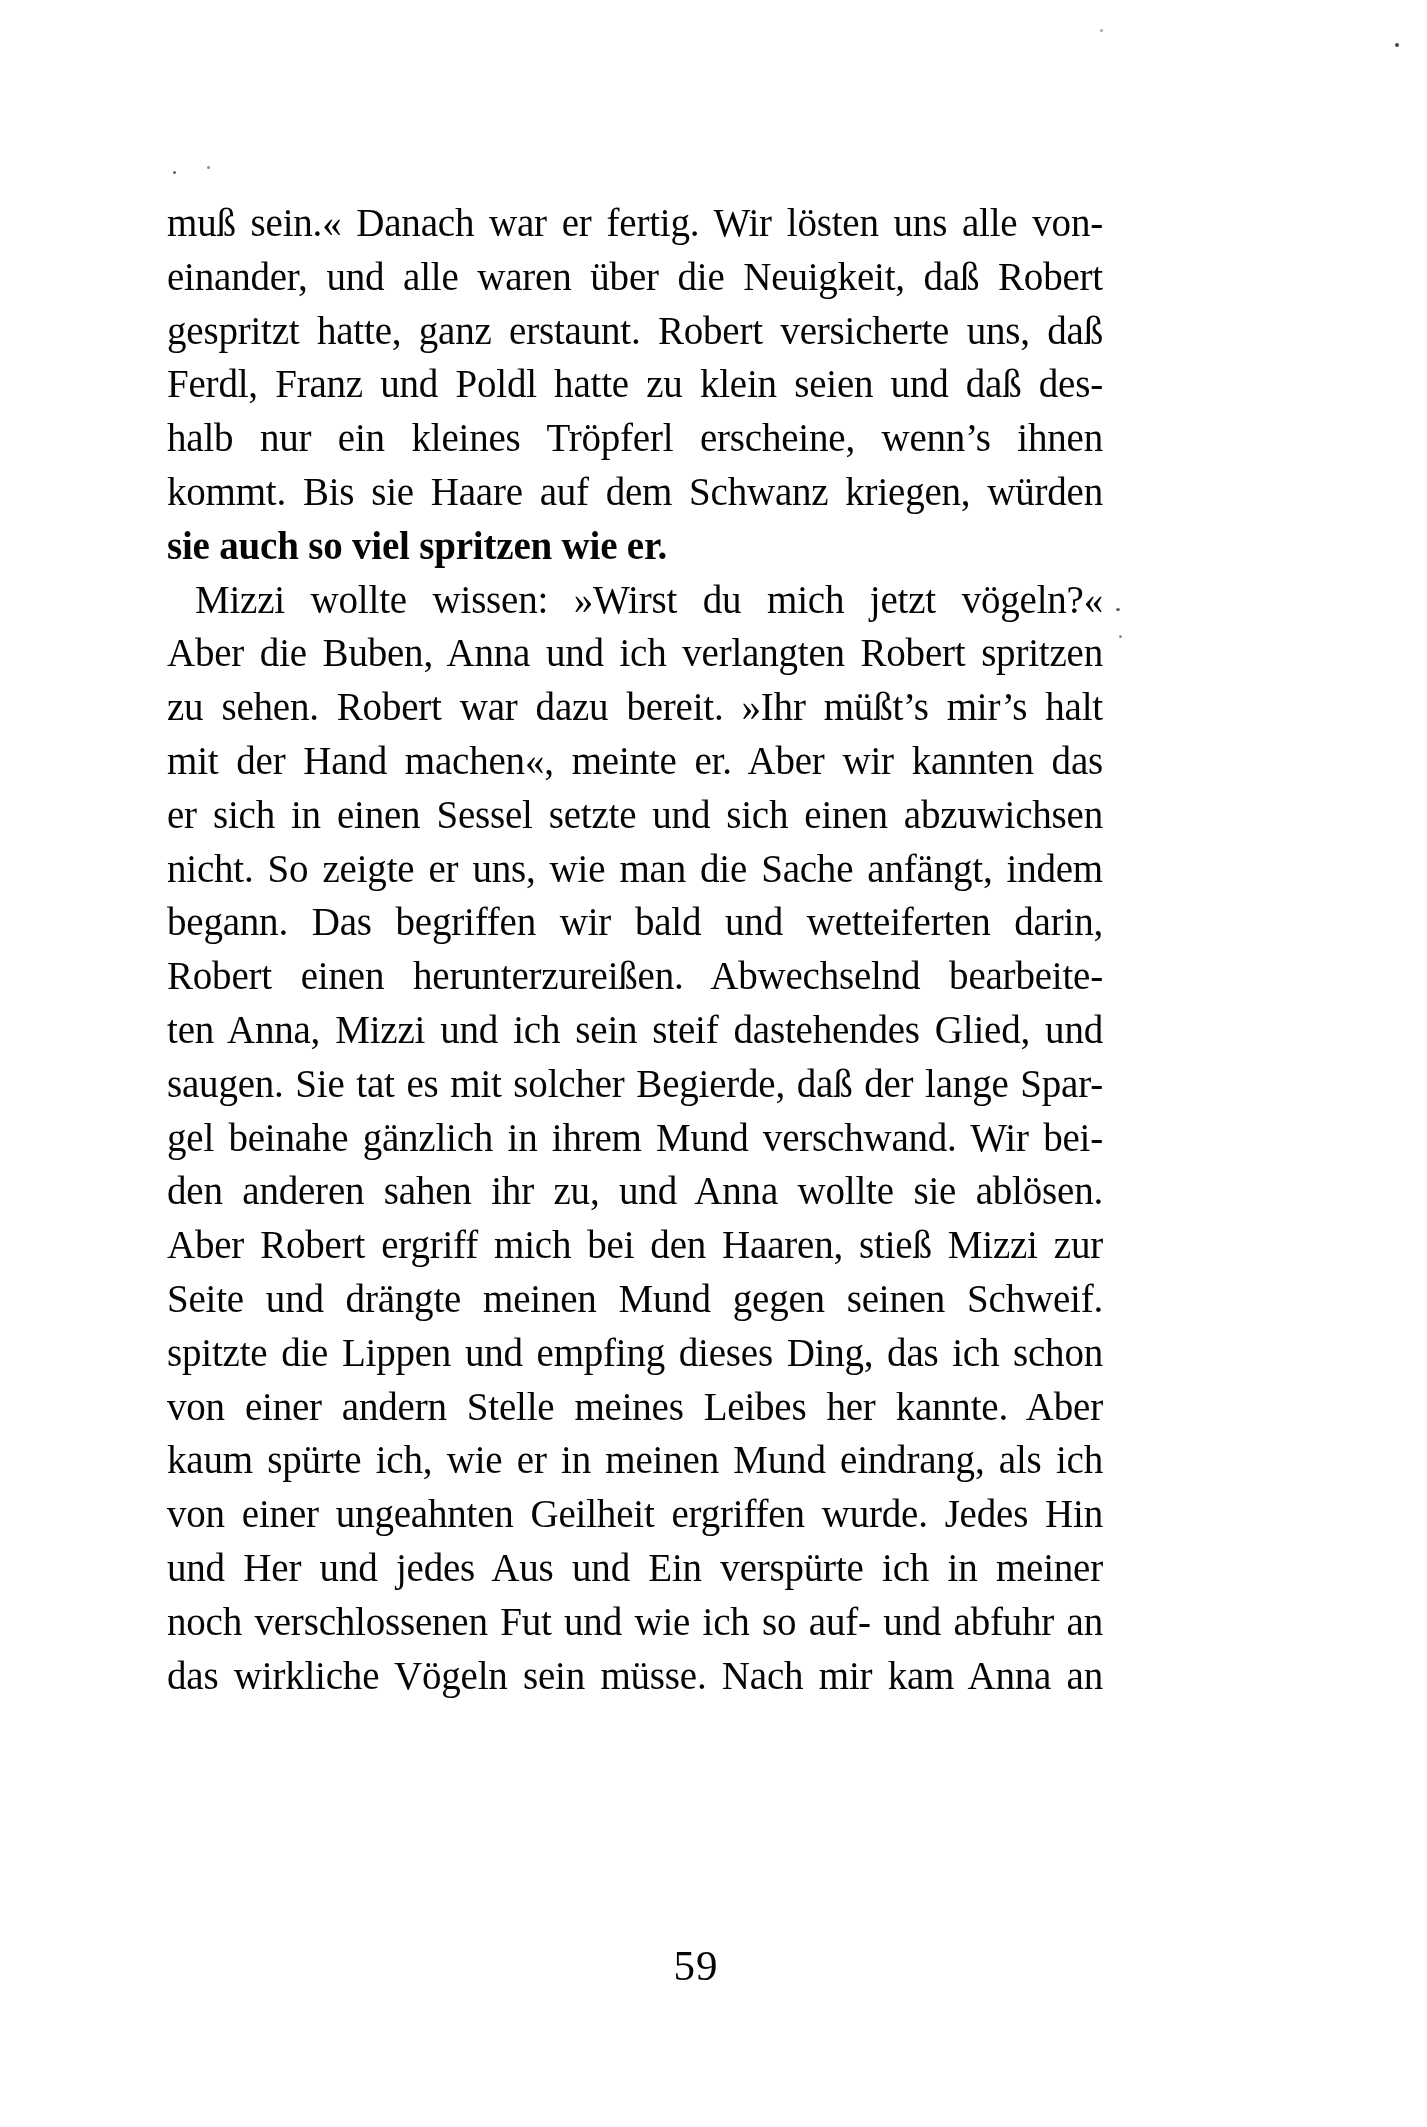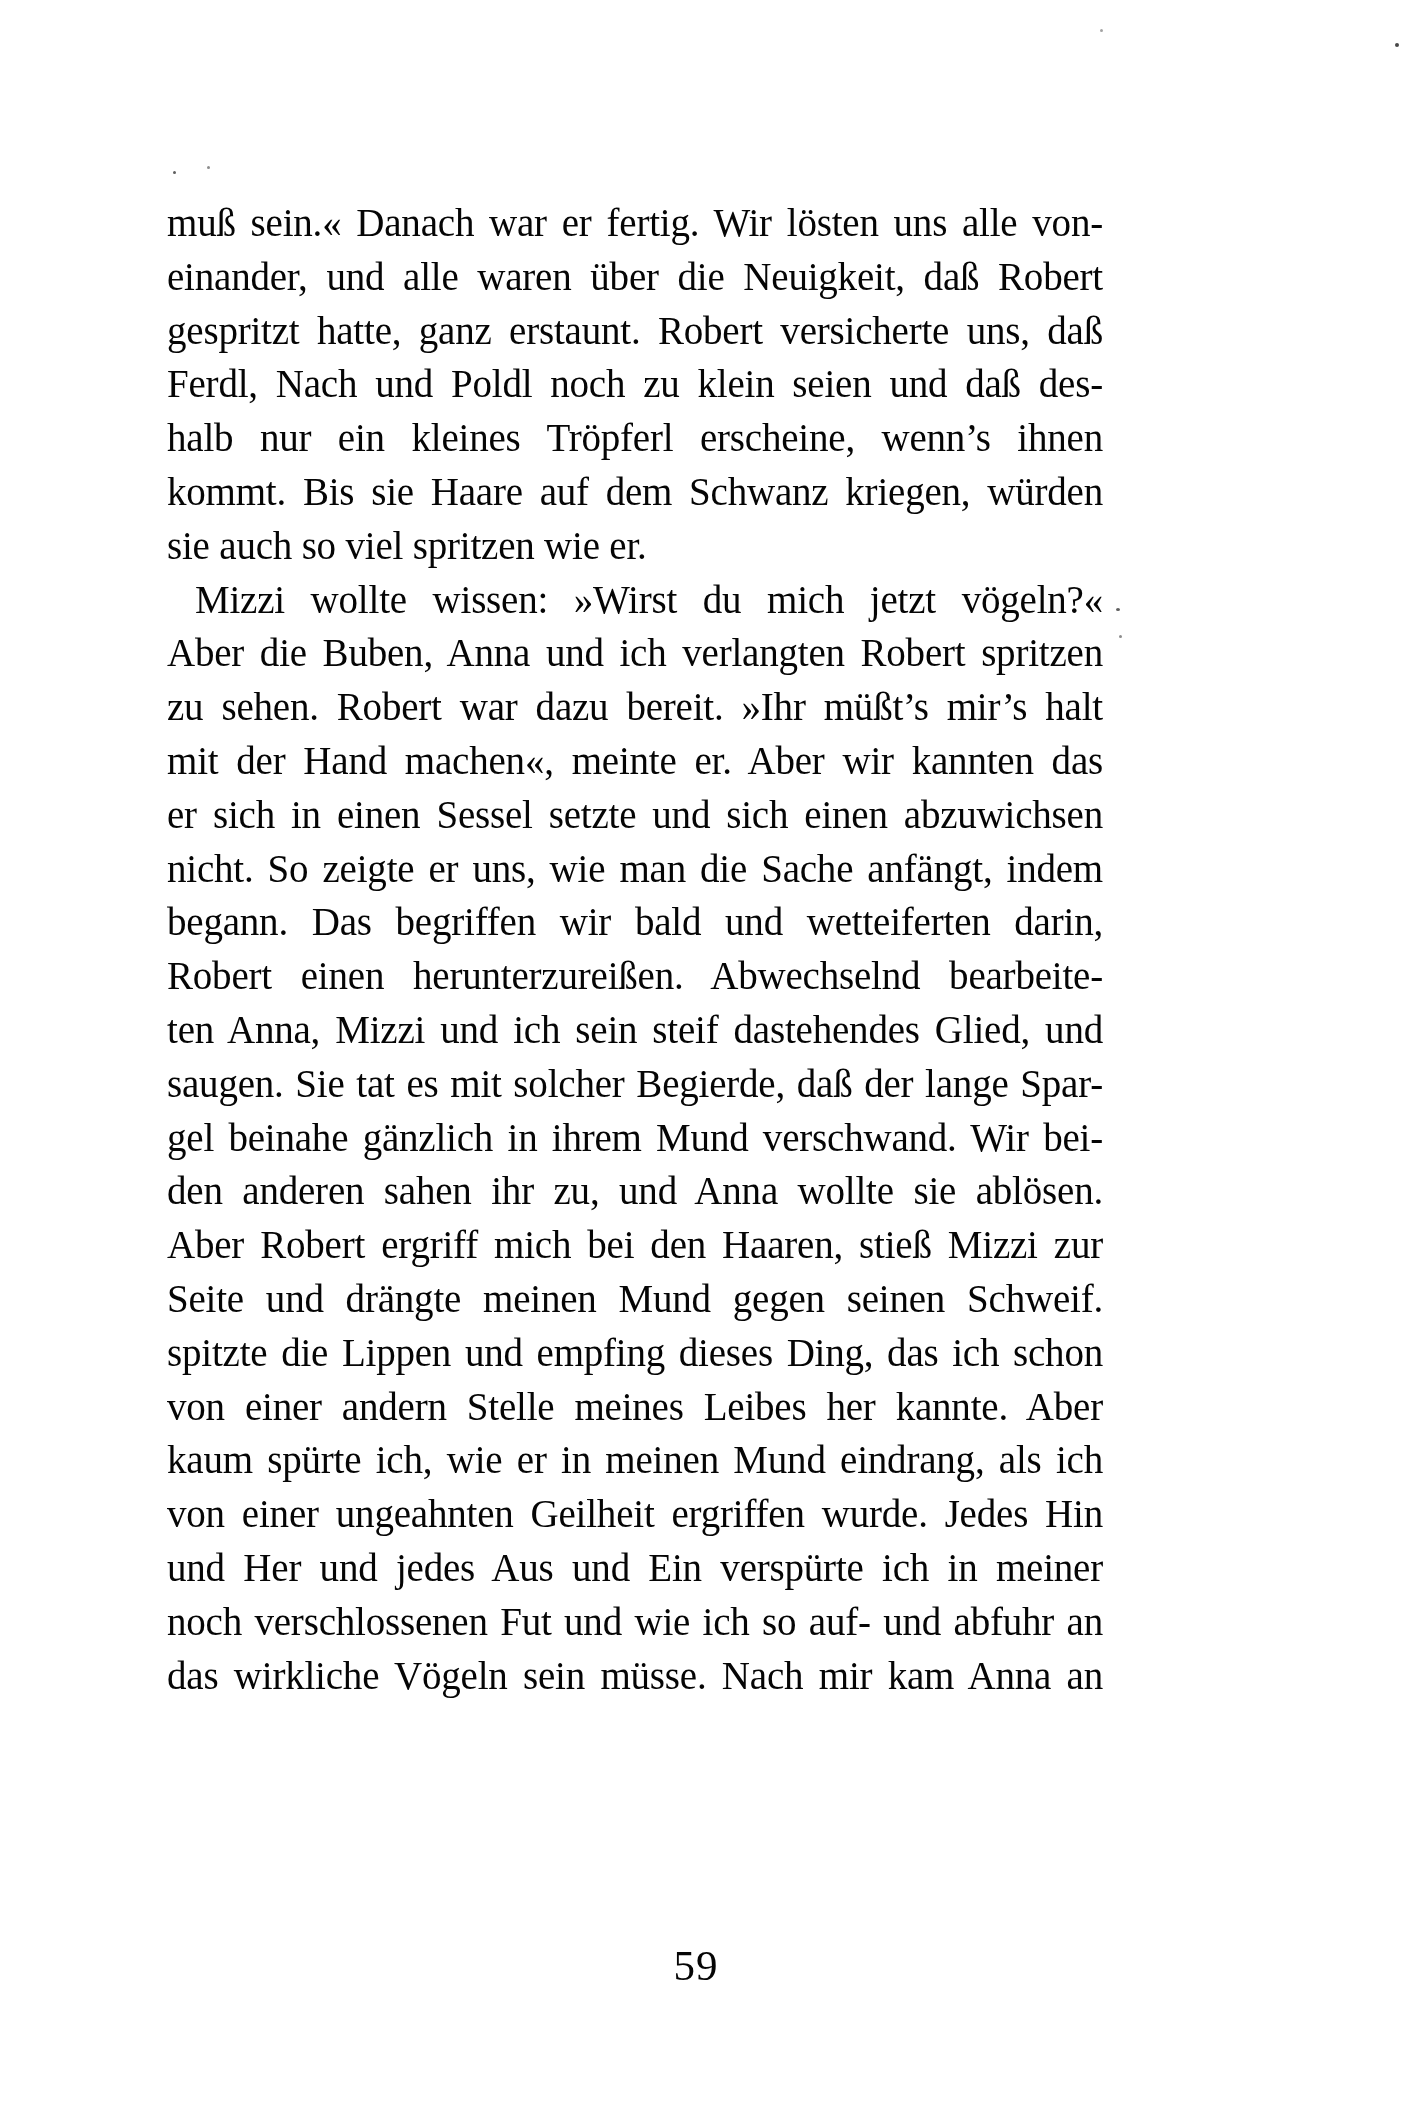--- a/index.html
+++ b/index.html
@@ -28,20 +28,21 @@
     line-height: 53.8px;
     letter-spacing: -0.2px;
     white-space: normal;
     text-align: justify;
     text-align-last: justify;
     text-justify: inter-word;
   }
   .line.para-end {
     text-align: left;
     text-align-last: left;
+    font-weight: bold;
   }
   .line.indent {
     padding-left: 28px;
   }
   .page-number {
     position: absolute;
     left: 660px;
     top: 1925px;
     width: 72px;
     text-align: center;
@@ -57,21 +58,21 @@
 </style>
 </head>
 <body>
 
 <div class="book-page">
 
   <div class="page-text">
     <div class="line">muß sein.« Danach war er fertig. Wir lösten uns alle von-</div>
     <div class="line">einander, und alle waren über die Neuigkeit, daß Robert</div>
     <div class="line">gespritzt hatte, ganz erstaunt. Robert versicherte uns, daß</div>
-    <div class="line">Ferdl, Nach und Poldl noch zu klein seien und daß des-</div>
+    <div class="line">Ferdl, Franz und Poldl hatte zu klein seien und daß des-</div>
     <div class="line">halb nur ein kleines Tröpferl erscheine, wenn’s ihnen</div>
     <div class="line">kommt. Bis sie Haare auf dem Schwanz kriegen, würden</div>
     <div class="line para-end">sie auch so viel spritzen wie er.</div>
     <div class="line indent">Mizzi wollte wissen: »Wirst du mich jetzt vögeln?«</div>
     <div class="line">Aber die Buben, Anna und ich verlangten Robert spritzen</div>
     <div class="line">zu sehen. Robert war dazu bereit. »Ihr müßt’s mir’s halt</div>
     <div class="line">mit der Hand machen«, meinte er. Aber wir kannten das</div>
     <div class="line">er sich in einen Sessel setzte und sich einen abzuwichsen</div>
     <div class="line">nicht. So zeigte er uns, wie man die Sache anfängt, indem</div>
     <div class="line">begann. Das begriffen wir bald und wetteiferten darin,</div>

